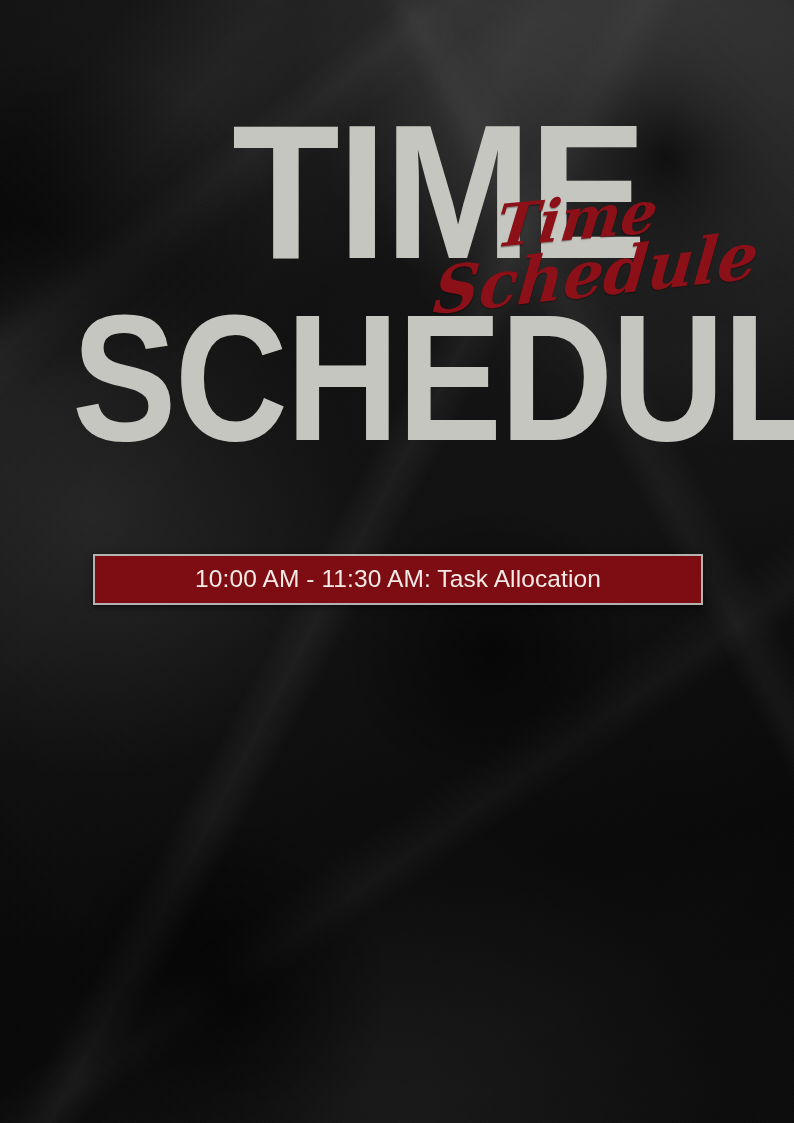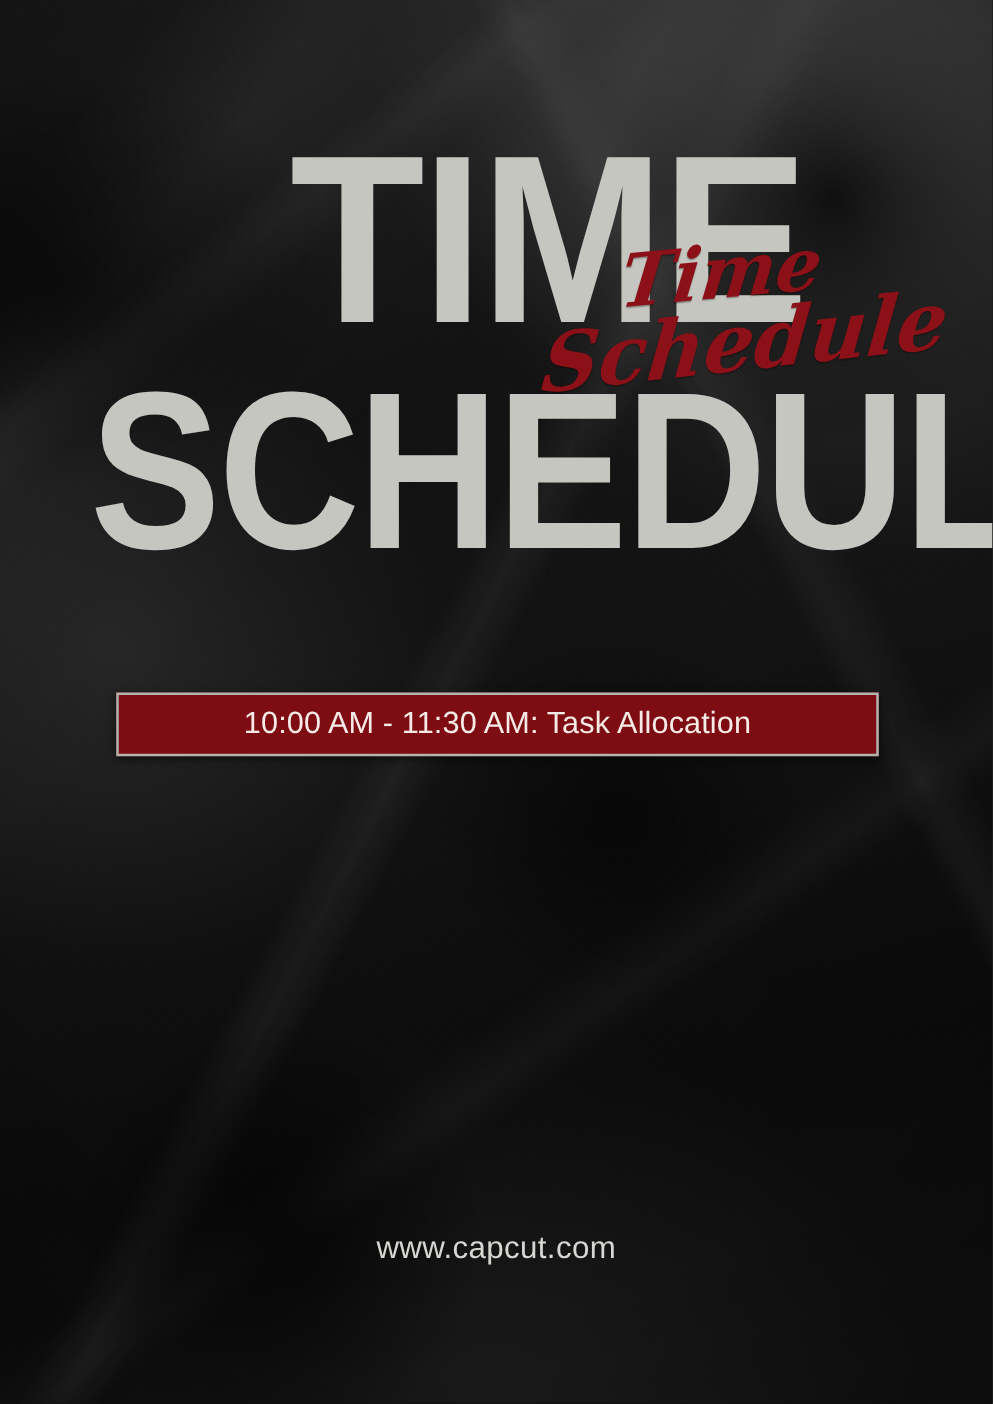--- a/index.html
+++ b/index.html
@@ -201,15 +201,14 @@
 
     <div class="script-word" id="script-schedule">Schedule</div>
   </div>
 
   <div class="rows">
     <div class="row">
       <span class="row-text">10:00 AM - 11:30 AM: Task Allocation</span>
     </div>
   </div>
 
-  <div id="footer">www.capcut.com</div>
 
 </div>
 
 </body></html>

